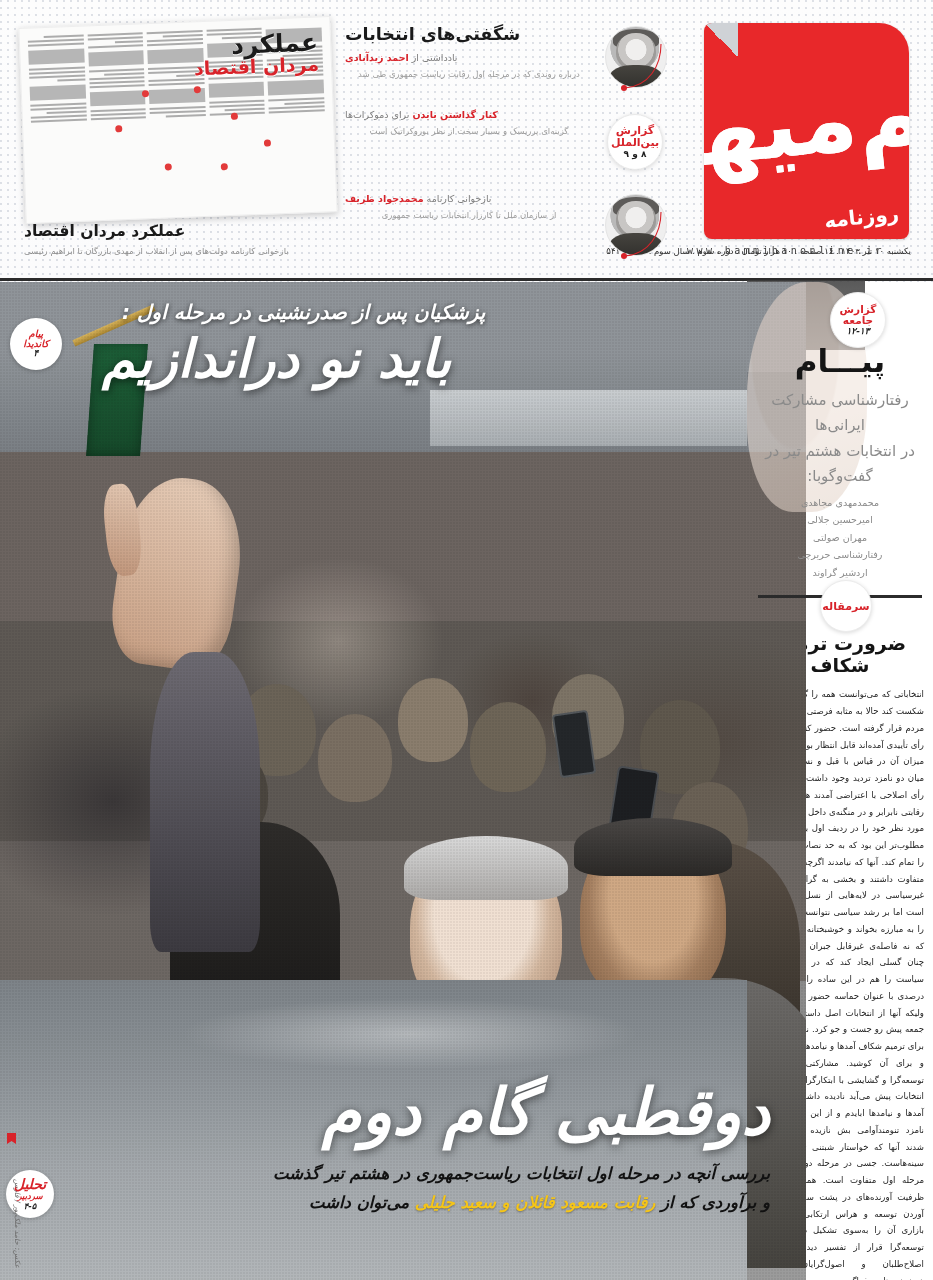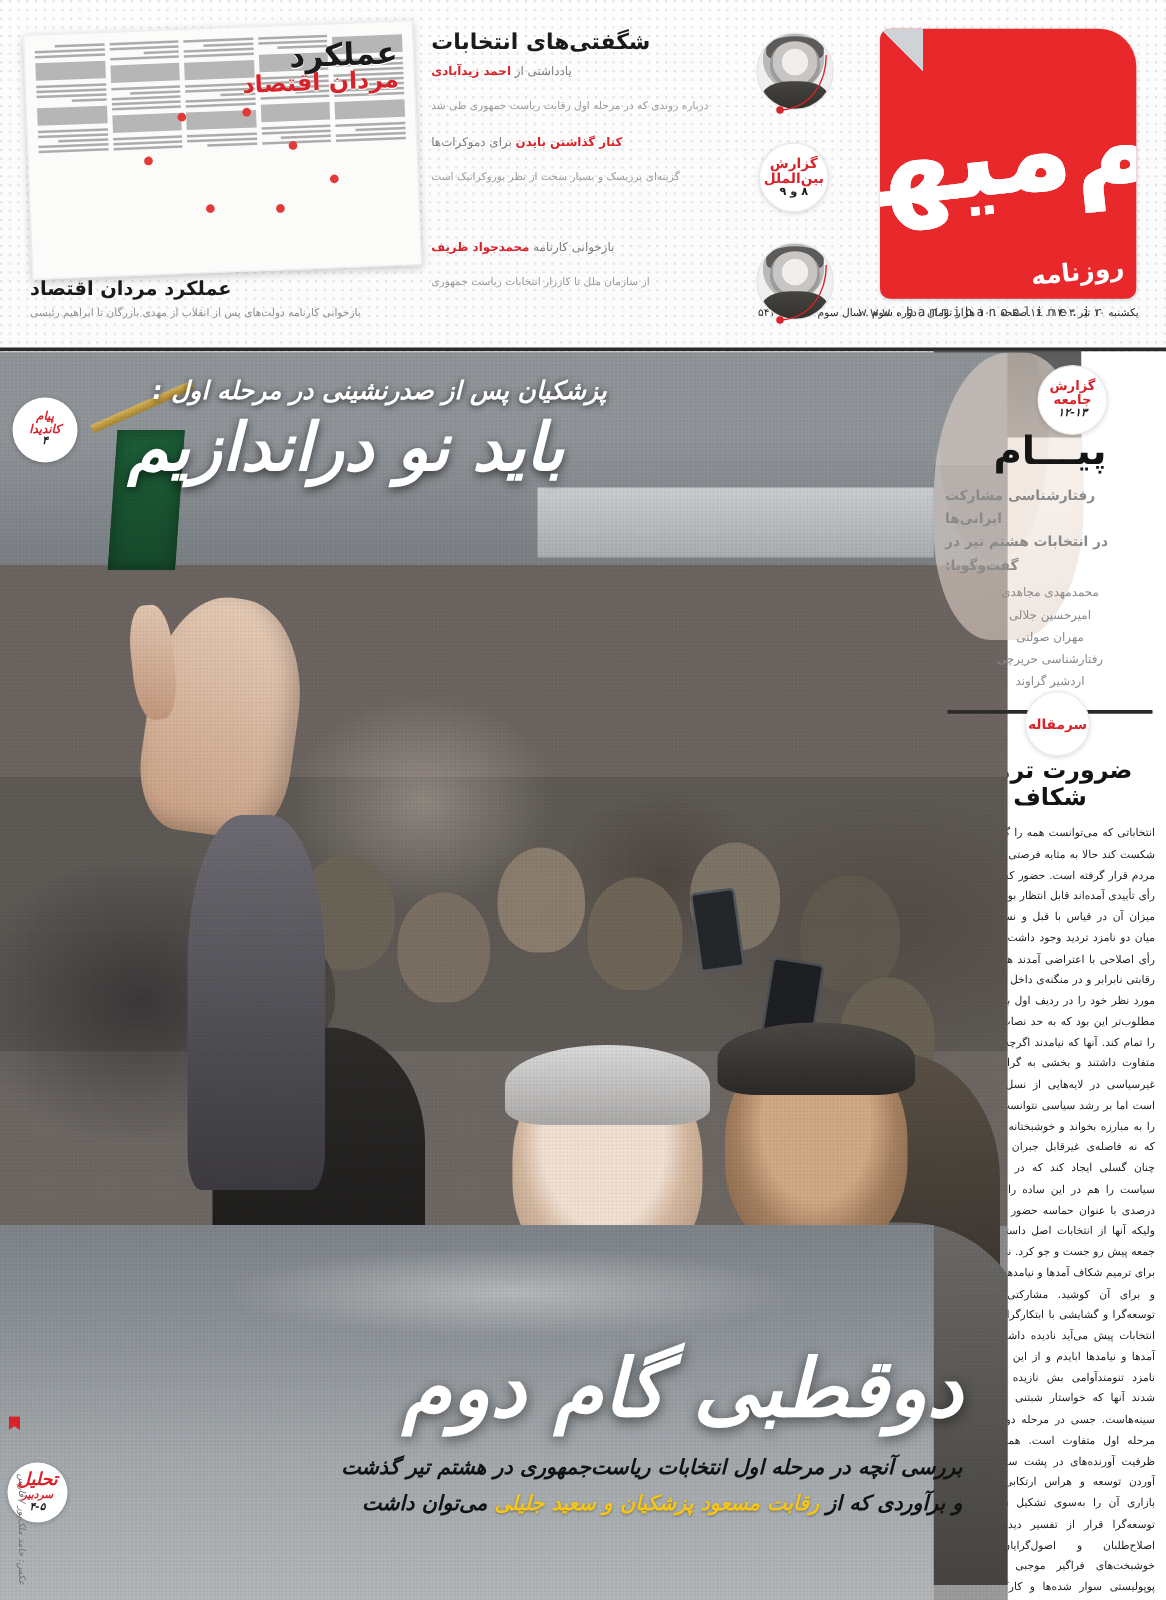--- a/index.html
+++ b/index.html
@@ -53,21 +53,21 @@
     font-family:"DejaVu Sans Mono","Liberation Mono",monospace;
     direction:ltr;
   }
 
   
   #teasers { position:absolute; right:262px; top:24px; width:330px; }
   .teaser { position:relative; min-height:78px; padding-left:4px; padding-right:78px; margin-bottom:6px; }
   .teaser-title { font-size:17.5px; font-weight:bold; color:#1a1a1a; text-align:left; line-height:1.25; }
   .teaser-deck { font-size:9.5px; color:#7c7c7c; text-align:left; margin-top:5px; line-height:1.5; }
   .teaser-deck .hl { color:#d8232a; font-weight:bold; }
-  .teaser-sub { font-size:8.5px; color:#9a9a9a; text-align:left; margin-top:14px; line-height:1.5; }
+  .teaser-sub { font-size:8.5px; color:#9a9a9a; text-align:center; margin-top:3px; line-height:1.5; }
   .portrait {
     position:absolute; right:4px; top:2px; width:62px; height:62px; border-radius:50%;
     background:radial-gradient(circle at 48% 34%, #d9d9d9 0 26%, #b9b9b9 27% 48%, #efefef 49% 100%);
     border:1px solid #e4e4e4; overflow:hidden;
   }
   .portrait .face {
     position:absolute; left:16%; top:10%; width:68%; height:62%;
     background:radial-gradient(ellipse at 50% 45%, #f0efee 0 36%, #c8c6c4 38% 62%, #9d9b99 64% 100%);
     border-radius:48% 48% 44% 44%;
   }
@@ -143,22 +143,22 @@
   }
   #sb-hand-dark {
     position:absolute; left:-9px; top:-12px; width:118px; height:70px;
     background:linear-gradient(#3c3c3c,#6a6a6a); opacity:.85; z-index:0;
   }
   #sb-title {
     position:relative; z-index:6; text-align:center; margin-top:6px;
     font-size:31px; font-weight:bold; color:#151515; line-height:1.15; letter-spacing:-.5px;
   }
   #sb-deck {
-    position:relative; z-index:6; text-align:left; margin-top:8px;
-    font-size:11px; color:#8a8a8a; line-height:1.7;font-weight:bold;
+    position:relative; z-index:6; text-align:center; margin-top:8px;
+    font-size:15px; color:#8a8a8a; line-height:1.7;
   }
   #sb-names {
     position:relative; z-index:6; text-align:center; margin-top:4px;
     font-size:9.5px; color:#8a8a8a; line-height:1.85;
   }
   #sb-divider { position:relative; z-index:6; height:3px; background:#2b2b2b; margin:14px 2px 0 2px; }
 
   #edit-badge-wrap { position:relative; height:30px; }
   .edit-round {
     position:absolute; right:52px; top:-18px; width:52px; height:52px; border-radius:50%;
@@ -594,21 +594,21 @@
     <div id="cand-badge">
       <div class="l1">پیام</div>
       <div class="l2">کاندیدا</div>
       <div class="l3">۴</div>
     </div>
 
     <div id="bottom-headline">دوقطبی گام دوم</div>
 
     <div id="bottom-deck">
       <div>بررسی آنچه در مرحله اول انتخابات ریاست‌جمهوری در هشتم تیر گذشت</div>
-      <div><span>و برآوردی که از </span><span class="yellow">رقابت مسعود پزشکیان و سعید جلیلی</span><span> می‌توان داشت</span></div>
+      <div><span>و برآوردی که از </span><span class="yellow">رقابت مسعود قائلان و سعید جلیلی</span><span> می‌توان داشت</span></div>
     </div>
 
     <div id="analysis-badge">
       <div class="l1">تحلیل</div>
       <div class="l2">سردبیر</div>
       <div class="l3">۴-۵</div>
     </div>
 
     <div id="credit-mark"></div>
     <div id="photo-credit">عکس: حامد ملک‌پور / فارس</div>

